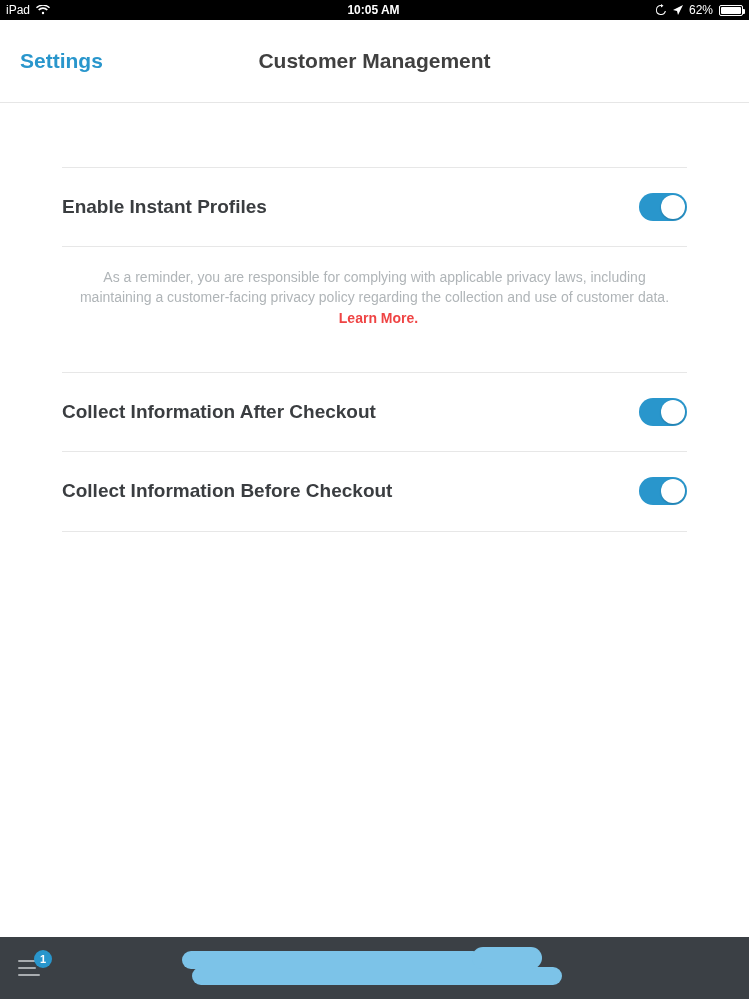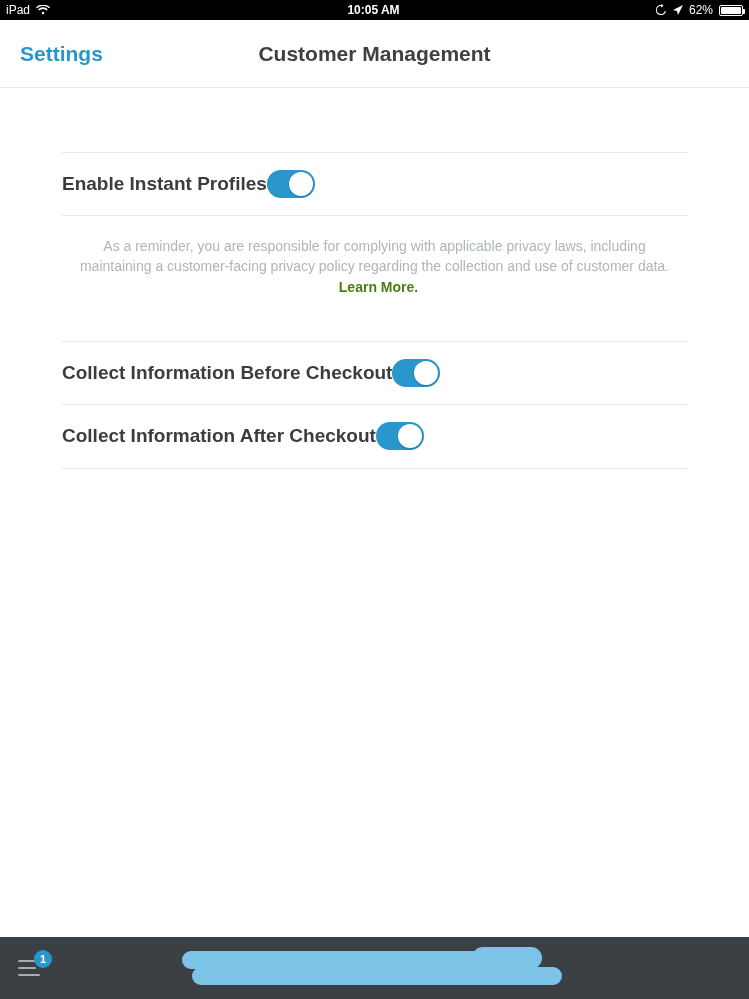--- a/index.html
+++ b/index.html
@@ -20,21 +20,21 @@
   .status-center { position: absolute; left: 0; right: 2px; text-align: center; font-weight: 600; pointer-events: none; }
   .wifi-icon svg, .lock-icon svg, .location-icon svg { display: block; }
   .battery {
     width: 24px; height: 11px; border: 1px solid #fff; border-radius: 2px; position: relative;
   }
   .battery::after { content: ""; position: absolute; right: -3px; top: 3px; width: 2px; height: 5px; background: #fff; border-radius: 0 1px 1px 0; }
   .battery-fill { position: absolute; left: 1px; top: 1px; bottom: 1px; width: 90%; background: #fff; border-radius: 1px; }
 
   
   .nav-header {
-    height: 68px;
+    height: 83px;
     border-bottom: 1px solid #e6e6e6;
     position: relative;
     display: flex;
     align-items: center;
     background: #fff;
   }
   .back-link {
     color: #2996cc;
     font-size: 21px;
     font-weight: 600;
@@ -49,22 +49,22 @@
     font-weight: 700;
     color: #404040;
     pointer-events: none;
   }
 
   
   .content { padding: 64px 62px 0 62px; }
   .row {
     display: flex;
     align-items: center;
-    justify-content: flex-start;
-    height: 64px;
+    justify-content: space-between;
+    height: 80px;
     border-top: 1px solid #e7e7e7;
     border-bottom: 1px solid #e7e7e7;
   }
   .row + .row { border-top: none; }
   .row-label {
     font-size: 19px;
     font-weight: 700;
     color: #3a3d40;
   }
   .toggle {
@@ -77,21 +77,21 @@
     background: #fff;
     box-shadow: 0 1px 2px rgba(0,0,0,.2);
   }
   .helper {
     color: #b0b5b8;
     font-size: 14px;
     line-height: 1.45;
     text-align: center;
     padding: 20px 8px 44px 8px;
   }
-  .helper .link { color: #4d7c0f; font-weight: 700; cursor: pointer; padding-left: 8px; }
+  .helper .link { color: #ef4444; font-weight: 700; cursor: pointer; padding-left: 8px; }
   .helper-2 { padding-top: 20px; padding-bottom: 0; }
 
   .section-2 .row:first-child { border-bottom: 1px solid #e7e7e7; }
   .section-2 .row:last-child { border-top: none; }
 
   
   .bottom-bar {
     position: absolute;
     left: 0; right: 0; bottom: 0;
     height: 62px;
@@ -164,27 +164,27 @@
         <div class="knob"></div>
       </div>
   </div>
 
   <div class="helper">
     <span>As a reminder, you are responsible for complying with applicable privacy laws, including maintaining a customer-facing privacy policy regarding the collection and use of customer data. </span><span class="link">Learn More.</span>
   </div>
 
   <div class="section-2">
     <div class="row">
-      <div class="row-label">Collect Information Before Checkout</div>
+      <div class="row-label">Collect Information After Checkout</div>
       <div class="toggle">
           <div class="knob"></div>
         </div>
     </div>
     <div class="row">
-      <div class="row-label">Collect Information After Checkout</div>
+      <div class="row-label">Collect Information Before Checkout</div>
       <div class="toggle">
           <div class="knob"></div>
         </div>
     </div>
   </div>
 
 
 </div>
 
 <div class="bottom-bar">

